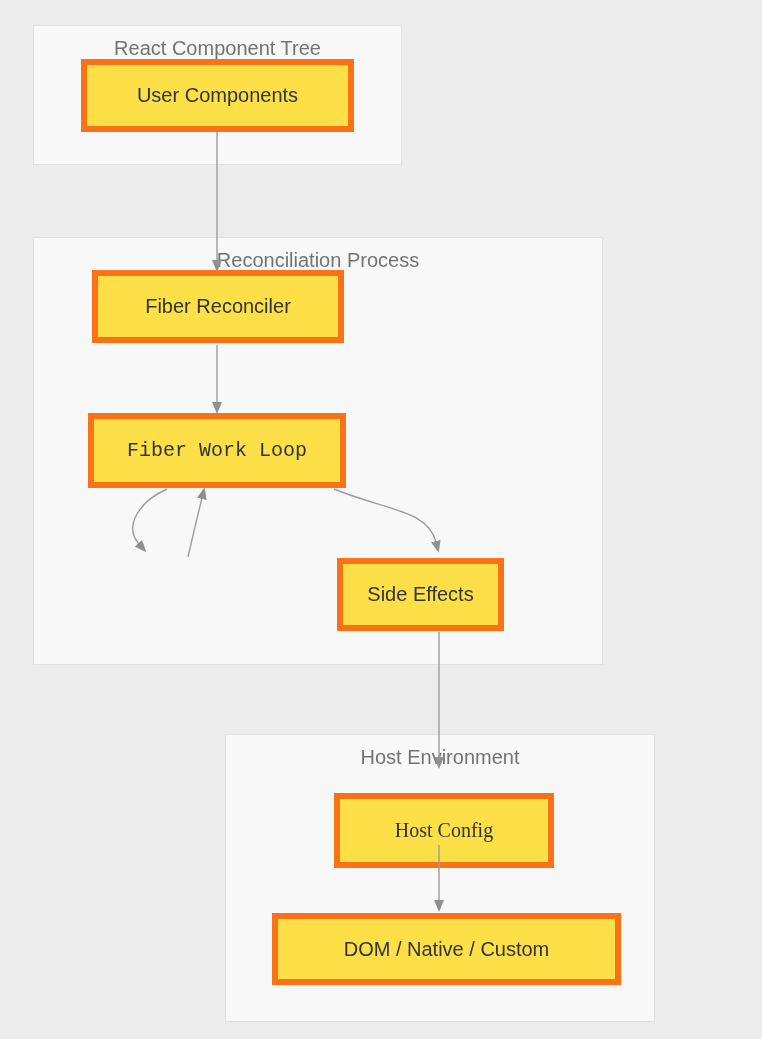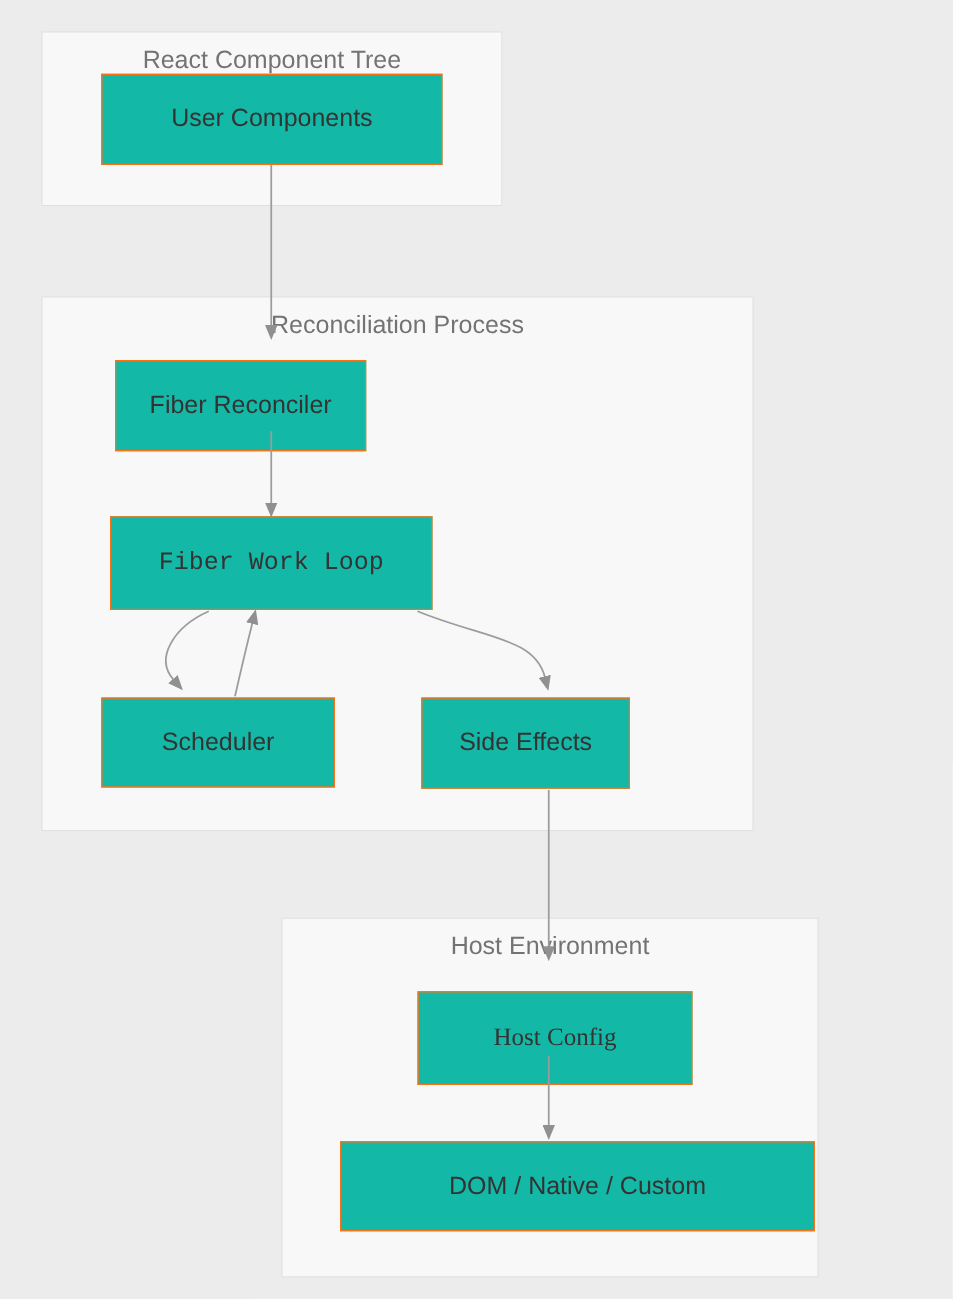--- a/index.html
+++ b/index.html
@@ -26,22 +26,22 @@
     left: 0;
     width: 100%;
     text-align: center;
     font-size: 20px;
     line-height: 28px;
     color: #737373;
     white-space: nowrap;
   }
   .node {
     position: absolute;
-    background: #14b8a6;
-    border: 1px solid #f97316;
+    background: #fde047;
+    border: 6px solid #f97316;
     box-sizing: border-box;
     display: flex;
     align-items: center;
     justify-content: center;
   }
   .node-label {
     font-size: 20px;
     color: #333333;
     white-space: nowrap;
   }
@@ -84,41 +84,38 @@
   </div>
 
   <div class="group" style="left:225px; top:734px; width:430px; height:288px;">
     <div class="group-title">Host Environment</div>
   </div>
 
   <div class="node" style="left:81px; top:59px; width:273px; height:73px;">
     <span class="node-label">User Components</span>
   </div>
 
-  <div class="node" style="left:92px; top:288px; width:201px; height:73px;text-align:center;">
+  <div class="node" style="left:92px; top:270px; width:252px; height:73px;text-align:center;">
     <span class="node-label">Fiber Reconciler</span>
   </div>
 
   <div class="node" style="left:88px; top:413px; width:258px; height:75px;font-family:Liberation Mono, monospace;">
     <span class="node-label">Fiber Work Loop</span>
   </div>
 
-  <div class="node" style="left:81px; top:558px; width:187px; height:72px;">
-    <span class="node-label">Scheduler</span>
-  </div>
 
   <div class="node" style="left:337px; top:558px; width:167px; height:73px;">
     <span class="node-label">Side Effects</span>
   </div>
 
   <div class="node" style="left:334px; top:793px; width:220px; height:75px;font-family:Liberation Serif, serif;">
     <span class="node-label">Host Config</span>
   </div>
 
-  <div class="node" style="left:272px; top:913px; width:380px; height:72px;justify-content:center;">
+  <div class="node" style="left:272px; top:913px; width:349px; height:72px;justify-content:center;">
     <span class="node-label">DOM / Native / Custom</span>
   </div>
 
   <svg class="edges-layer" viewBox="0 0 762 1039" xmlns="http://www.w3.org/2000/svg">
     <defs>
       <marker id="arrowhead" markerUnits="userSpaceOnUse" markerWidth="12" markerHeight="10" refX="1" refY="5" orient="auto">
         <path d="M0,0 L12,5 L0,10 z" fill="#909090"></path>
       </marker>
     </defs>
     <path class="edge" d="M217,132 L217,261" marker-end="url(#arrowhead)"></path>

